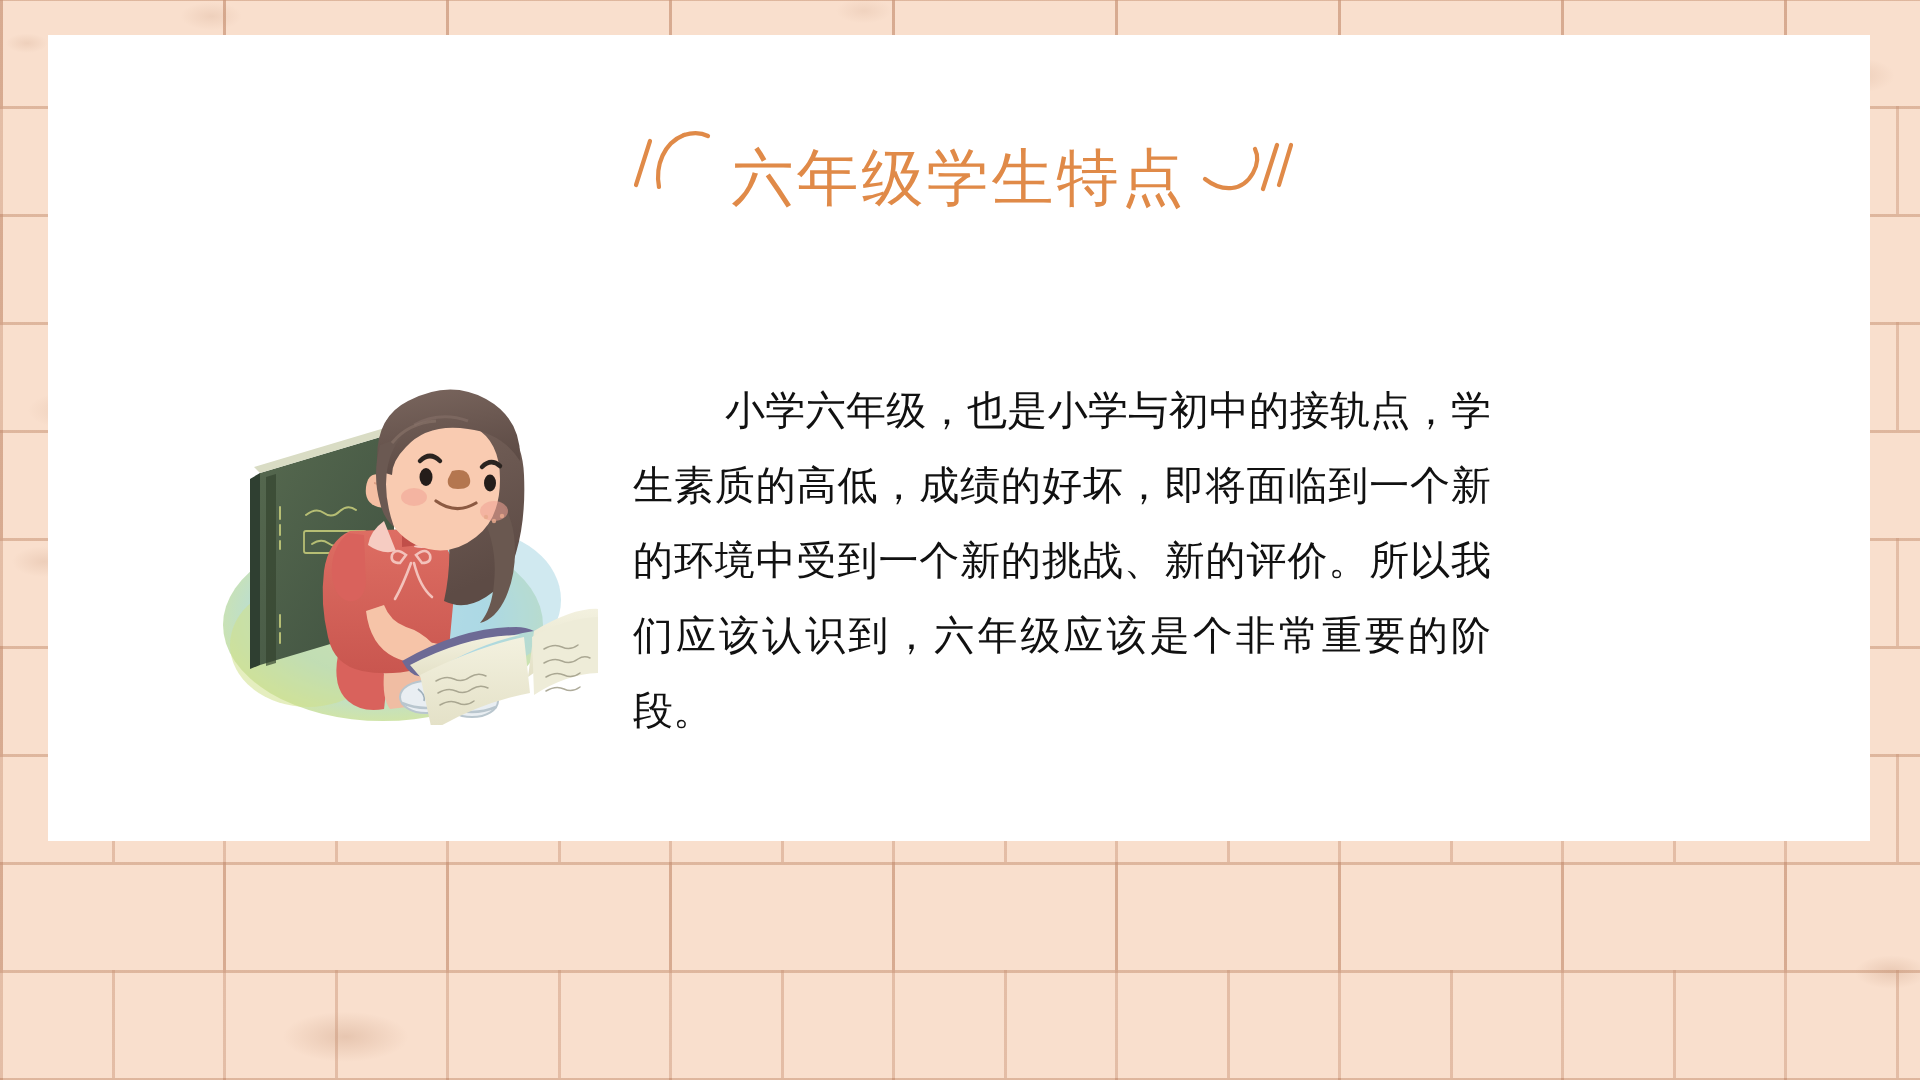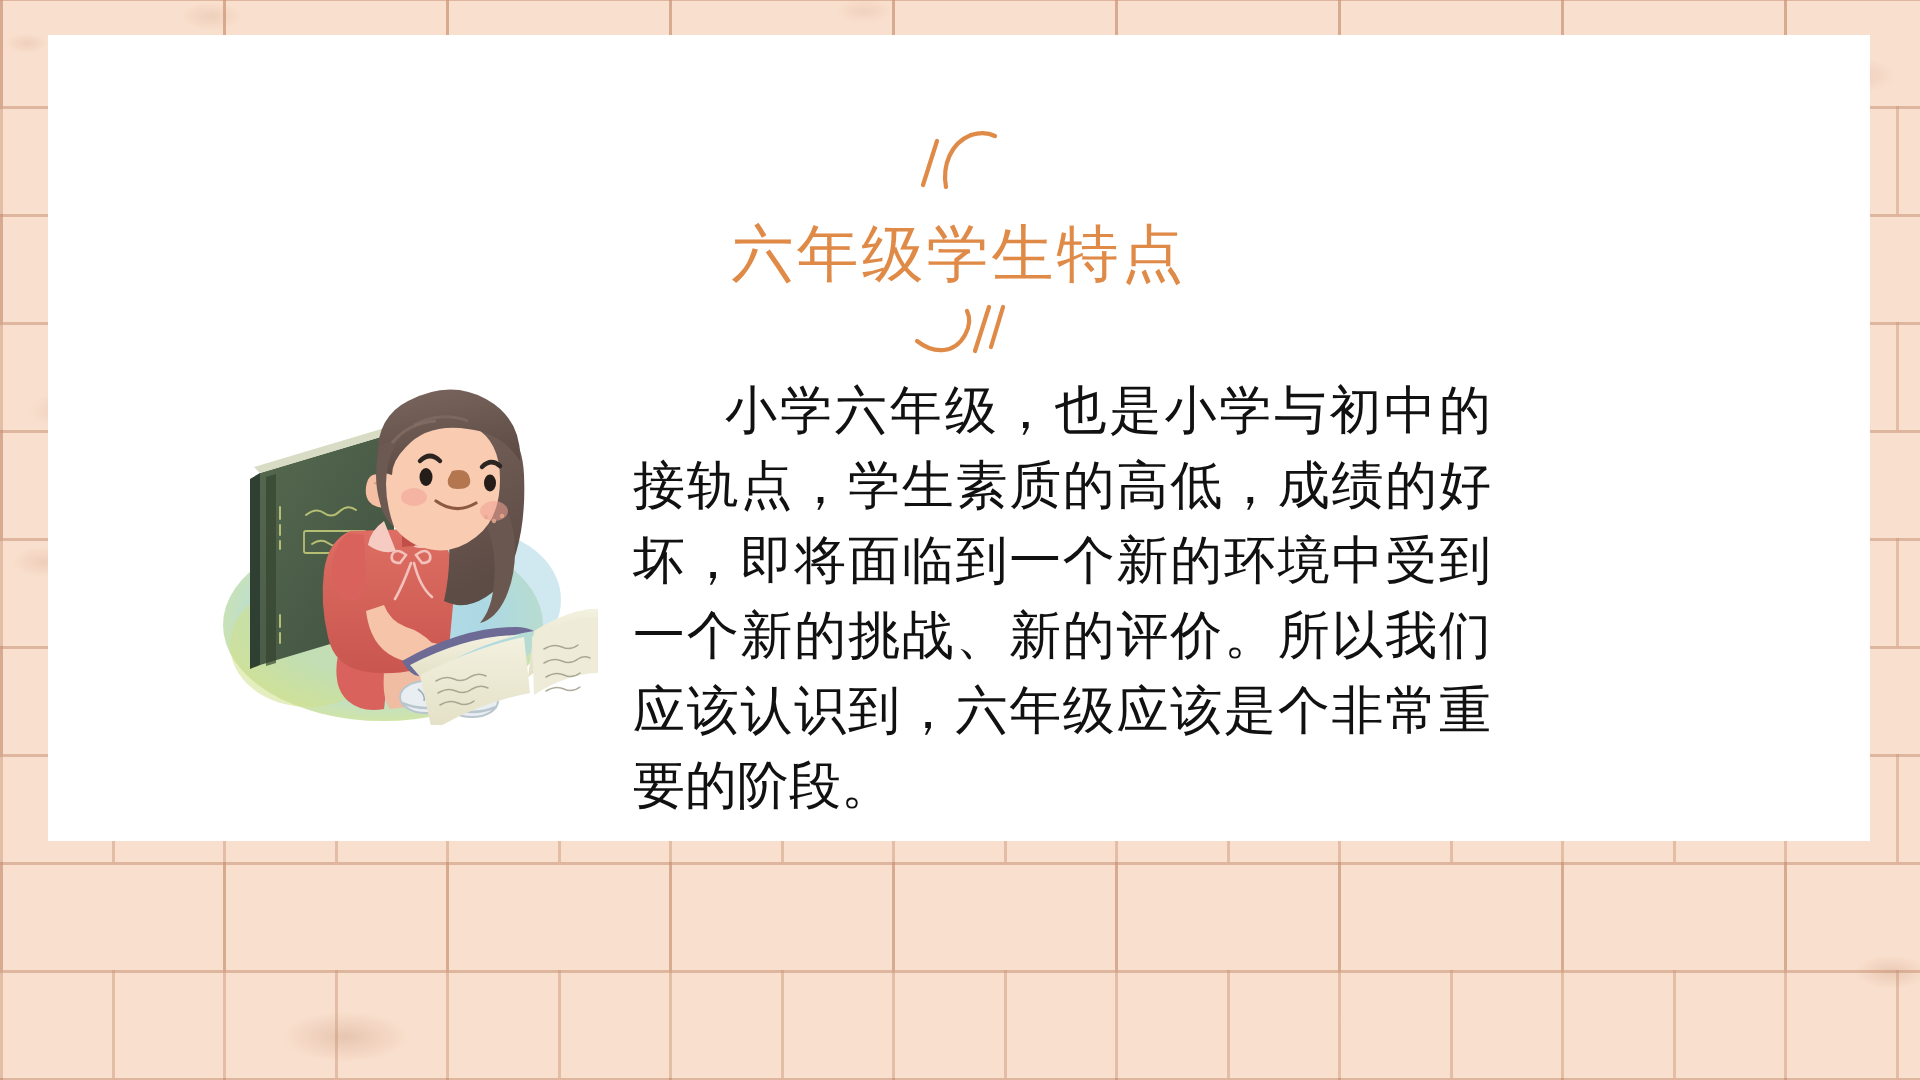--- a/index.html
+++ b/index.html
@@ -68,40 +68,40 @@
   #slide-card{
     position:absolute;
     left:48px; top:35px; width:1822px; height:806px;
     background:#ffffff;
     box-shadow:0 0 0 0 rgba(0,0,0,0);
   }
 
   
   #title-block{
     position:absolute; left:0; top:88px; width:100%;
-    display:flex; align-items:center; justify-content:center; gap:0px;flex-direction:column;
+    display:flex; align-items:flex-end; justify-content:center; gap:0px;
   }
   #title-text{
     color:#e08a48;
     font-size:62px;
     letter-spacing:3px;
     line-height:1;
     white-space:nowrap;
     margin:0 14px;
     padding-top:14px;
     font-weight:400;
   }
   .quote-left, .quote-right{ width:92px; height:86px; flex:0 0 auto; }
 
   
   #body-text{
     position:absolute;
     left:585px; top:338px; width:858px;
     color:#111111;
-    font-size:52px;
+    font-size:40px;
     line-height:75px;
     letter-spacing:0px;
     text-indent:92px;
     text-align:justify;
     text-justify:inter-character;
   }
 
   
   #illustration{
     position:absolute; left:140px; top:290px; width:410px; height:400px;

